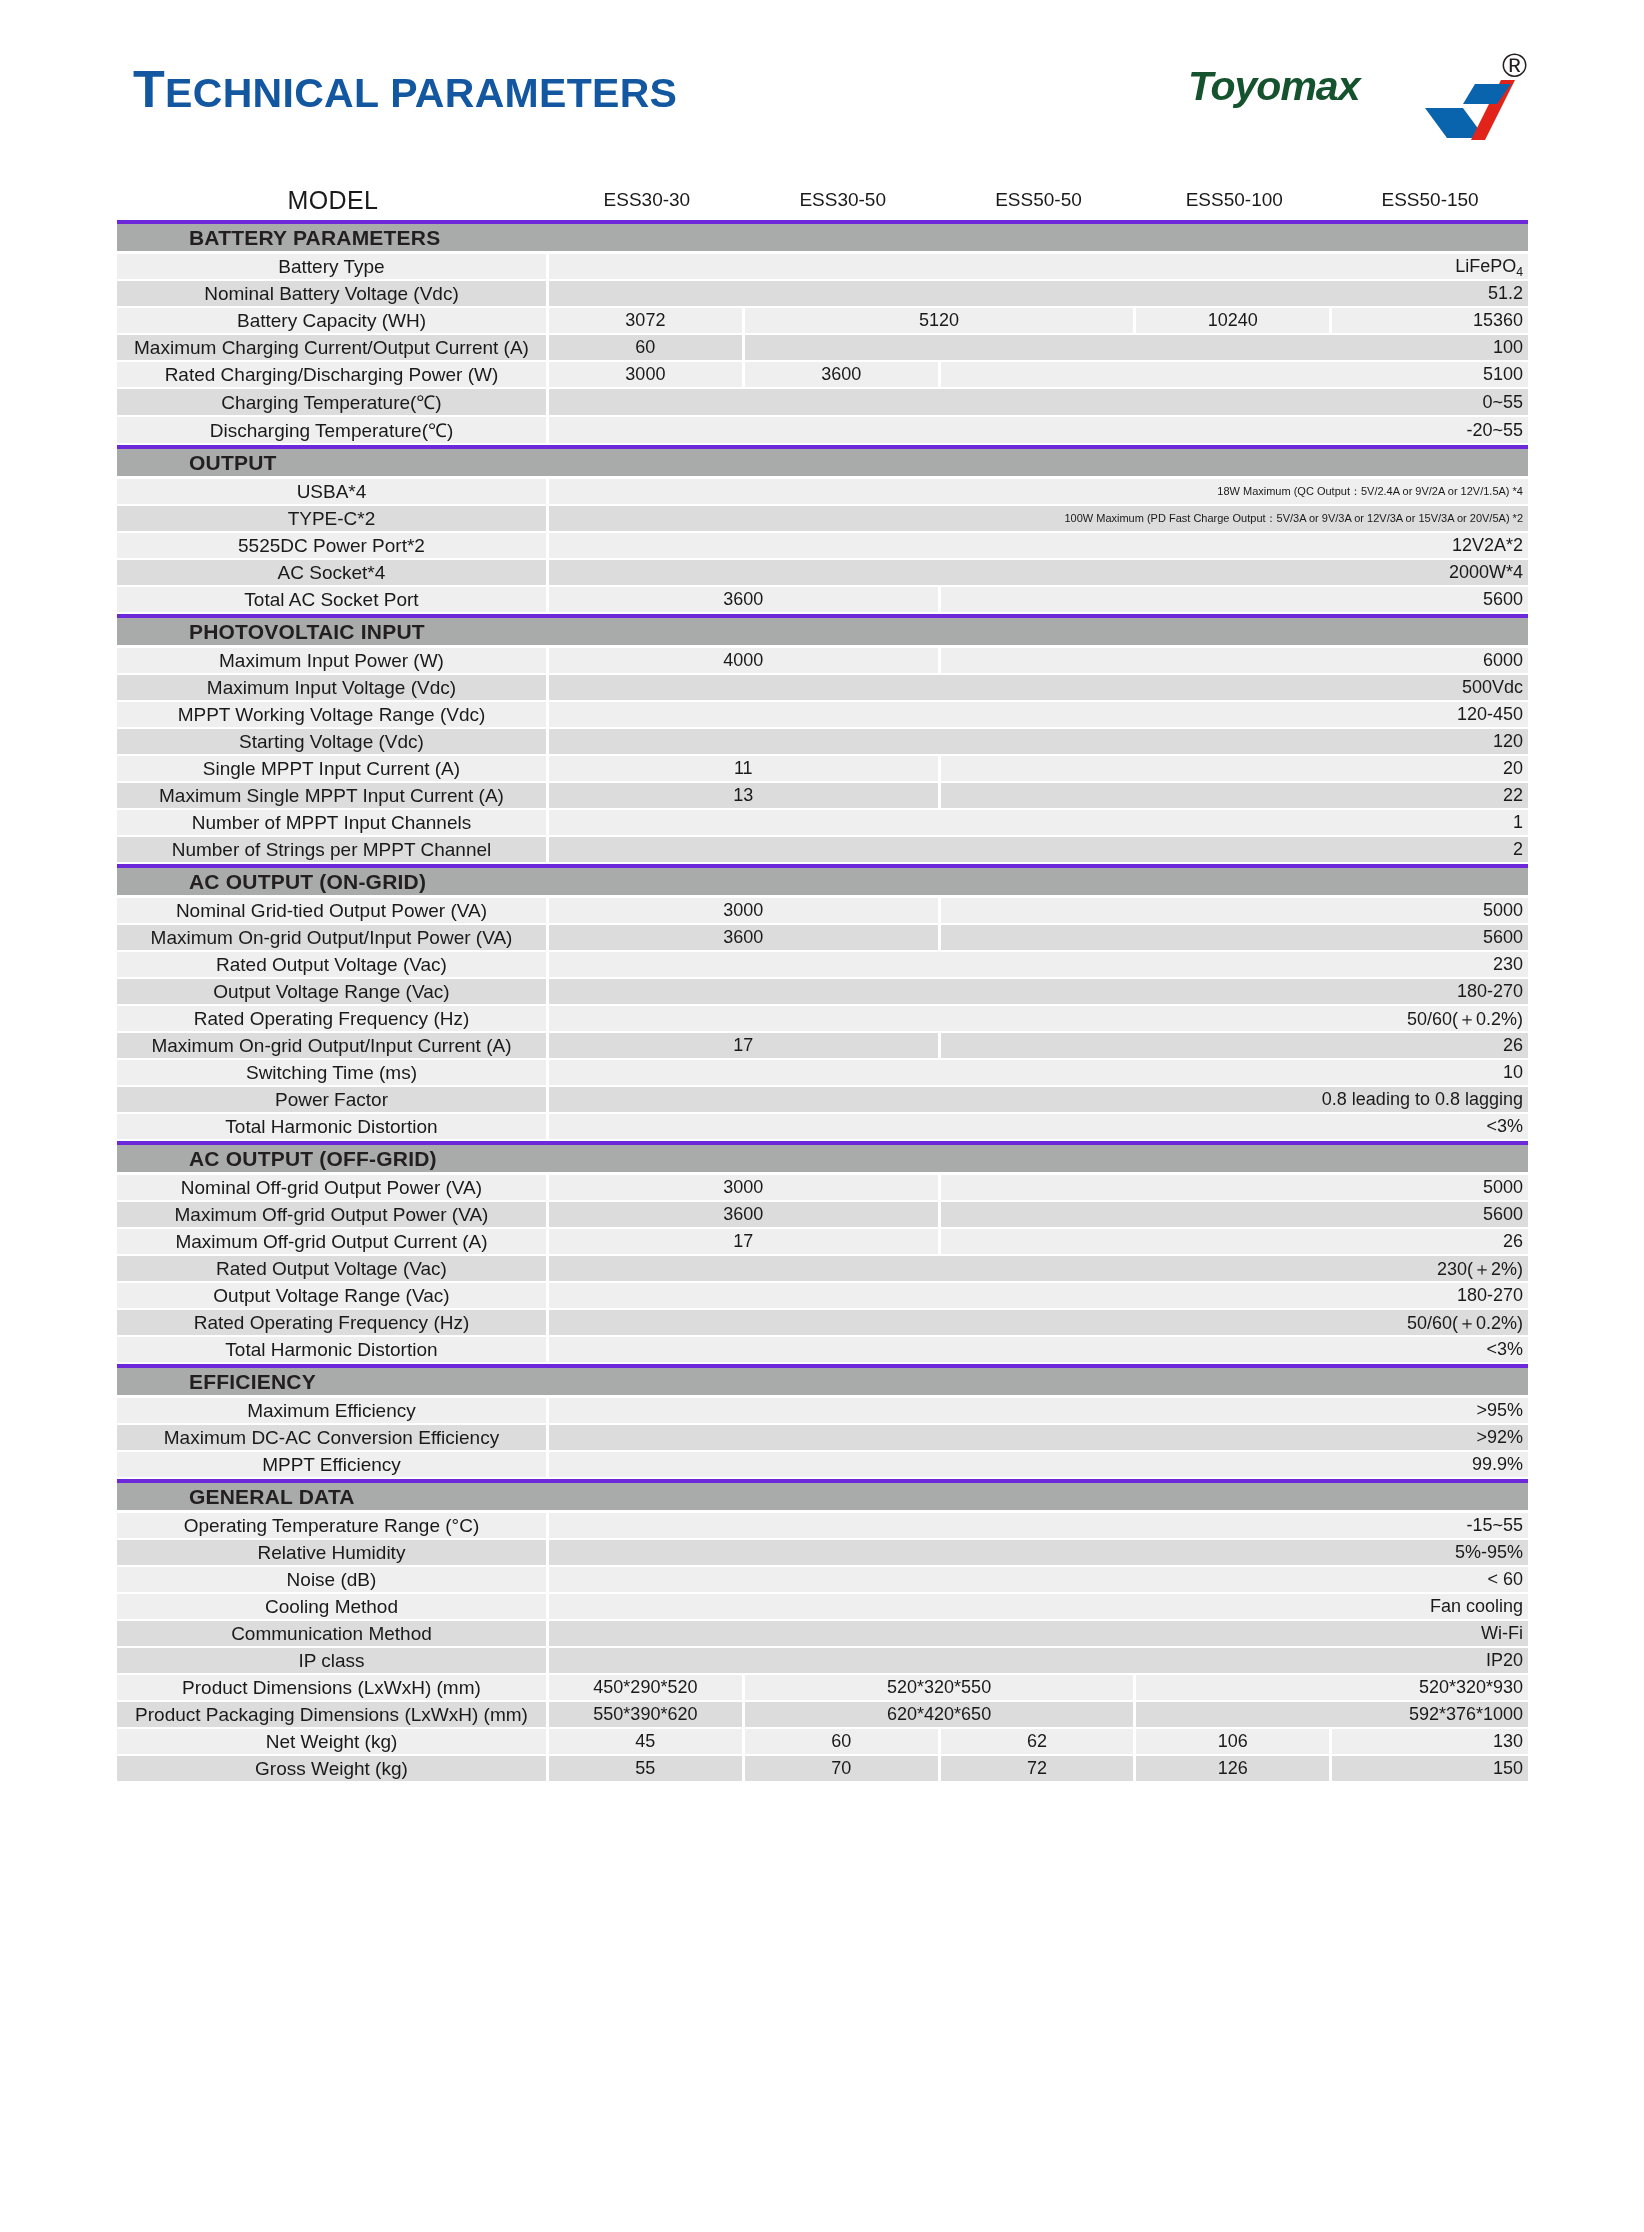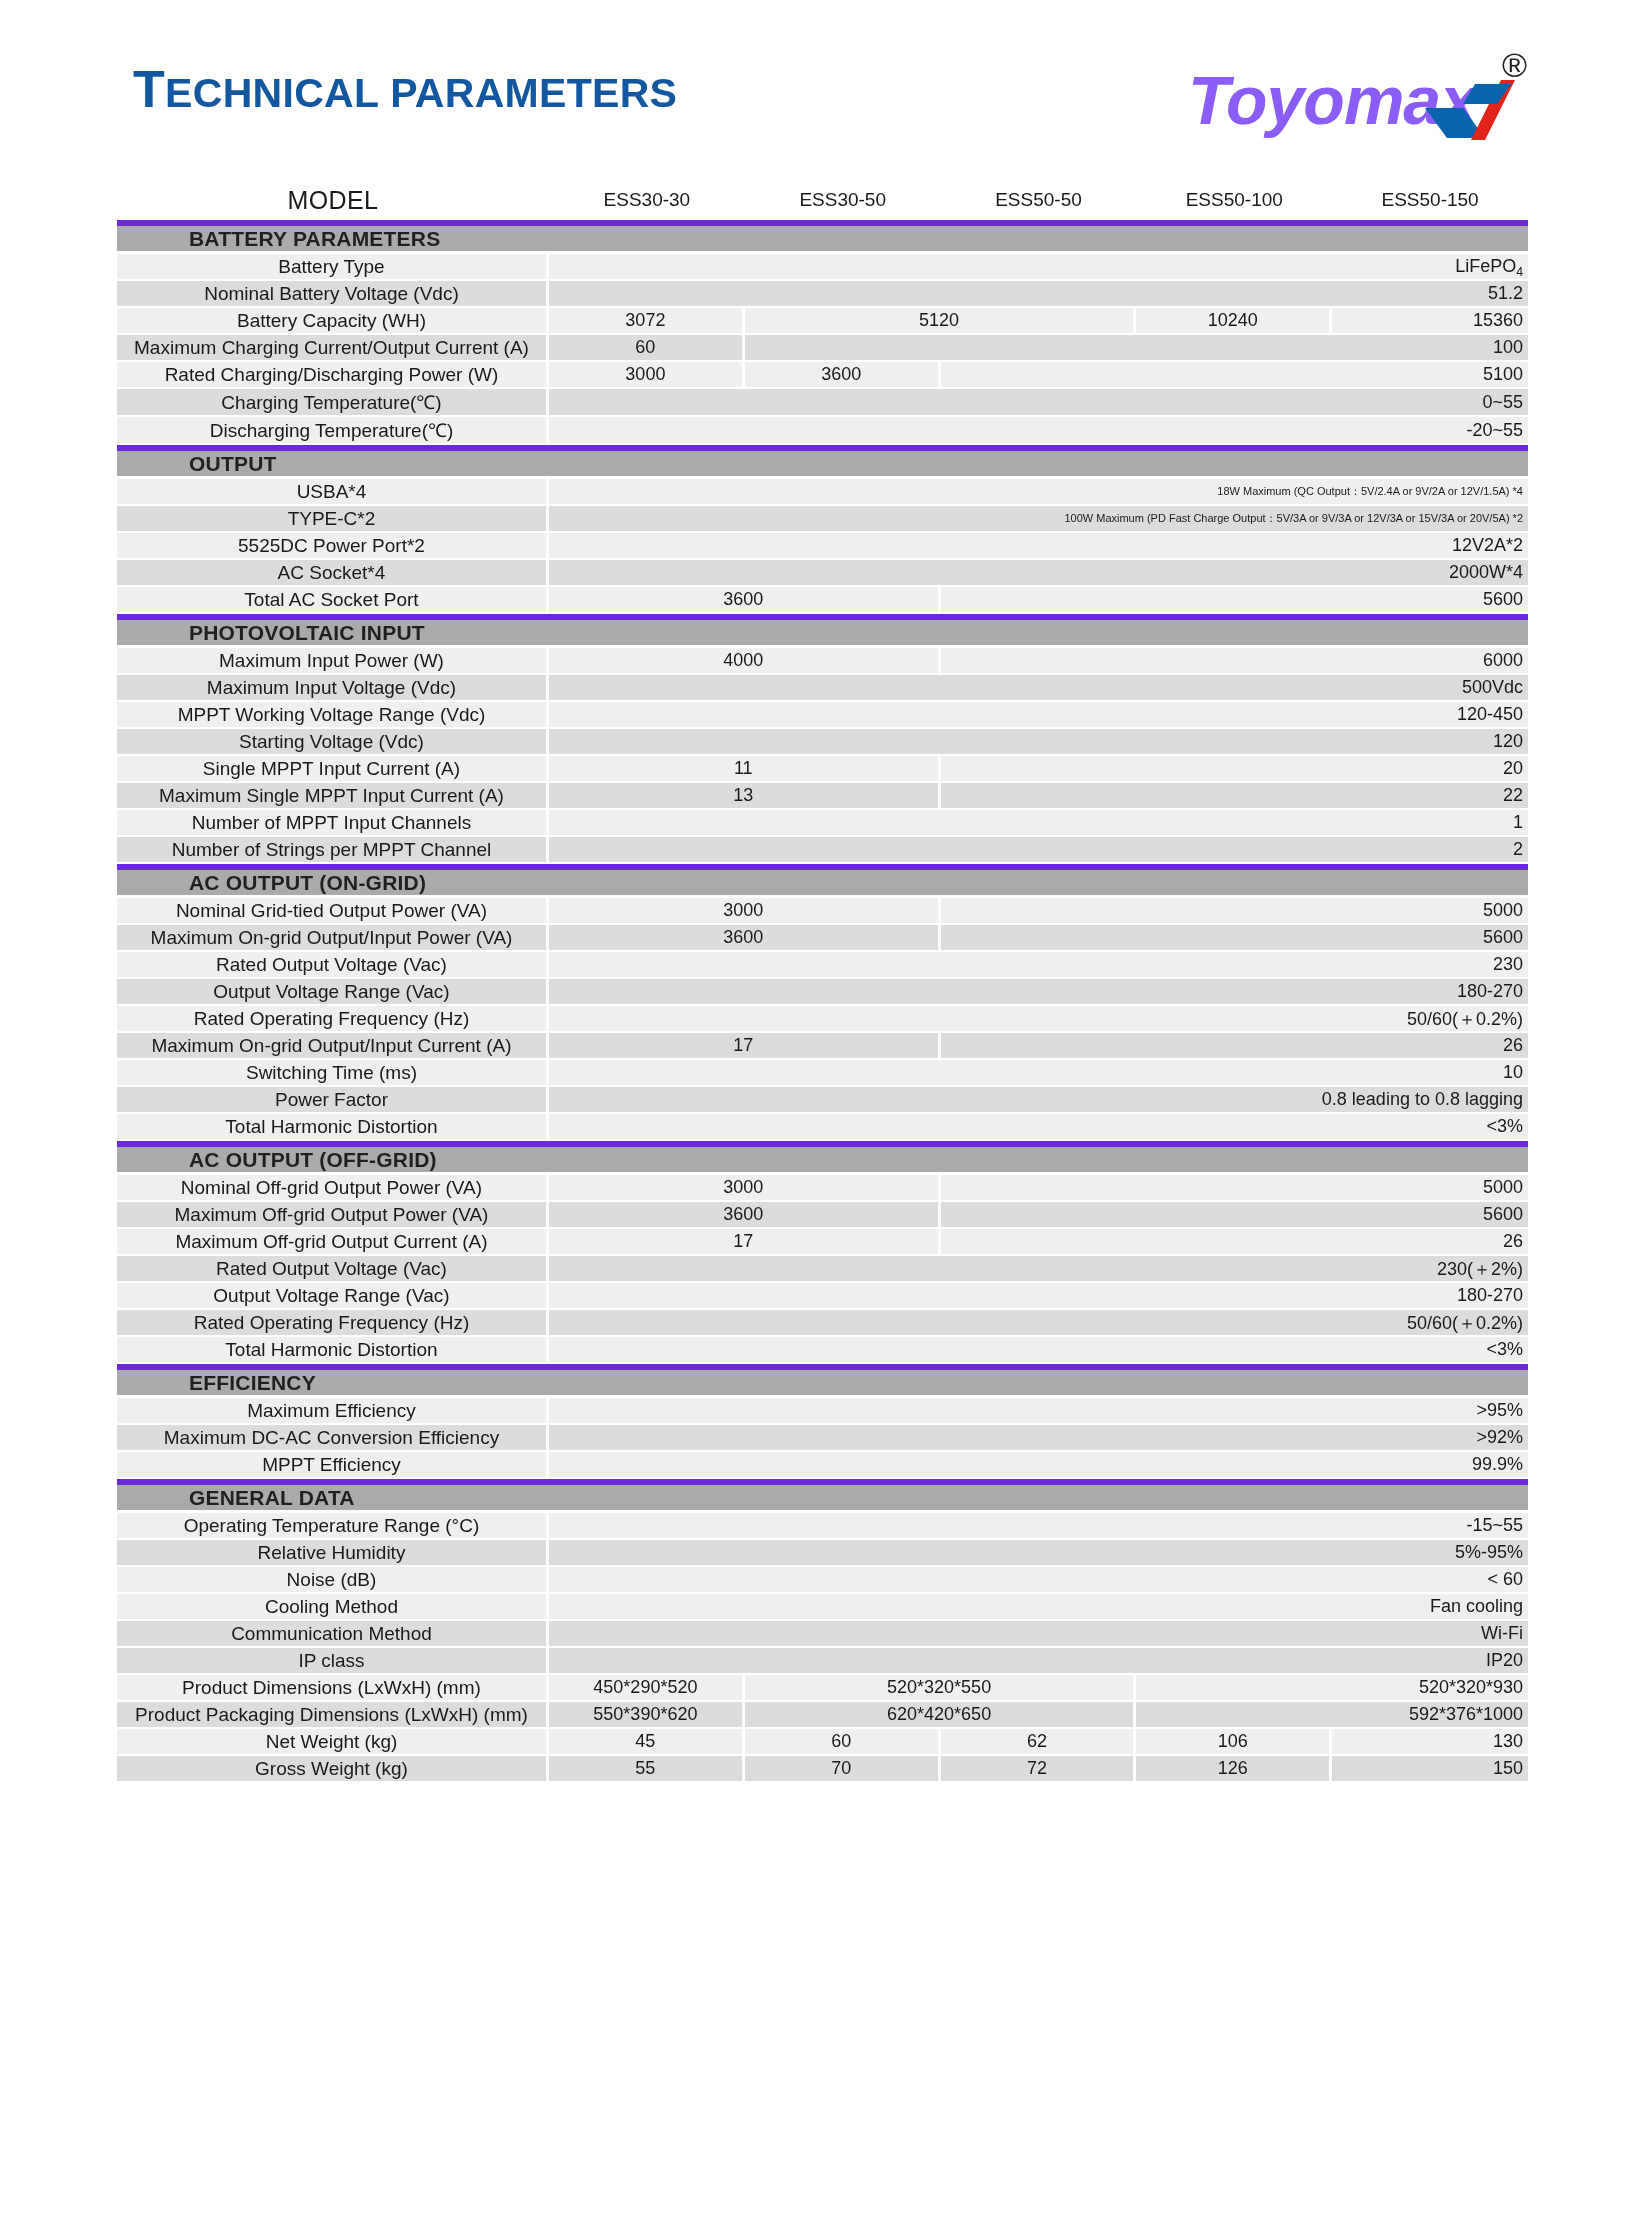--- a/index.html
+++ b/index.html
@@ -34,24 +34,24 @@
   .doc-title .cap { font-size: 52px; }
 
   .brand-logo {
     position: absolute;
     left: 1172px; top: 52px;
     width: 356px; height: 88px;
   }
   .brand-wordmark {
     position: absolute;
     left: 0; top: 14px;
-    font-size: 68px;
+    font-size: 41px;
     font-weight: bold;
     font-style: italic;
-    color: #8b5cf6;
+    color: #14532d;
     letter-spacing: -1px;
     line-height: 1;
     white-space: nowrap;
   }
   .brand-swoosh {
     position: absolute;
     left: 235px; top: 26px;
     width: 96px; height: 62px;
   }
   .brand-reg {
@@ -94,21 +94,21 @@
   .section-row td {
     background: #a9abab;
     height: 34px;
     padding: 0 0 0 72px;
     font-size: 21px;
     font-weight: bold;
     letter-spacing: 0.2px;
     color: #231f20;
     vertical-align: middle;
     border-bottom: 3px solid #ffffff;
-    border-top: 6px solid #6d28d9;
+    border-top: 4px solid #6d28d9;
   }
 
   
   .data-row td {
     height: 27px;
     padding: 0 5px;
     text-align: center;
     vertical-align: middle;
     border-right: 3px solid #ffffff;
     border-bottom: 2px solid #ffffff;

